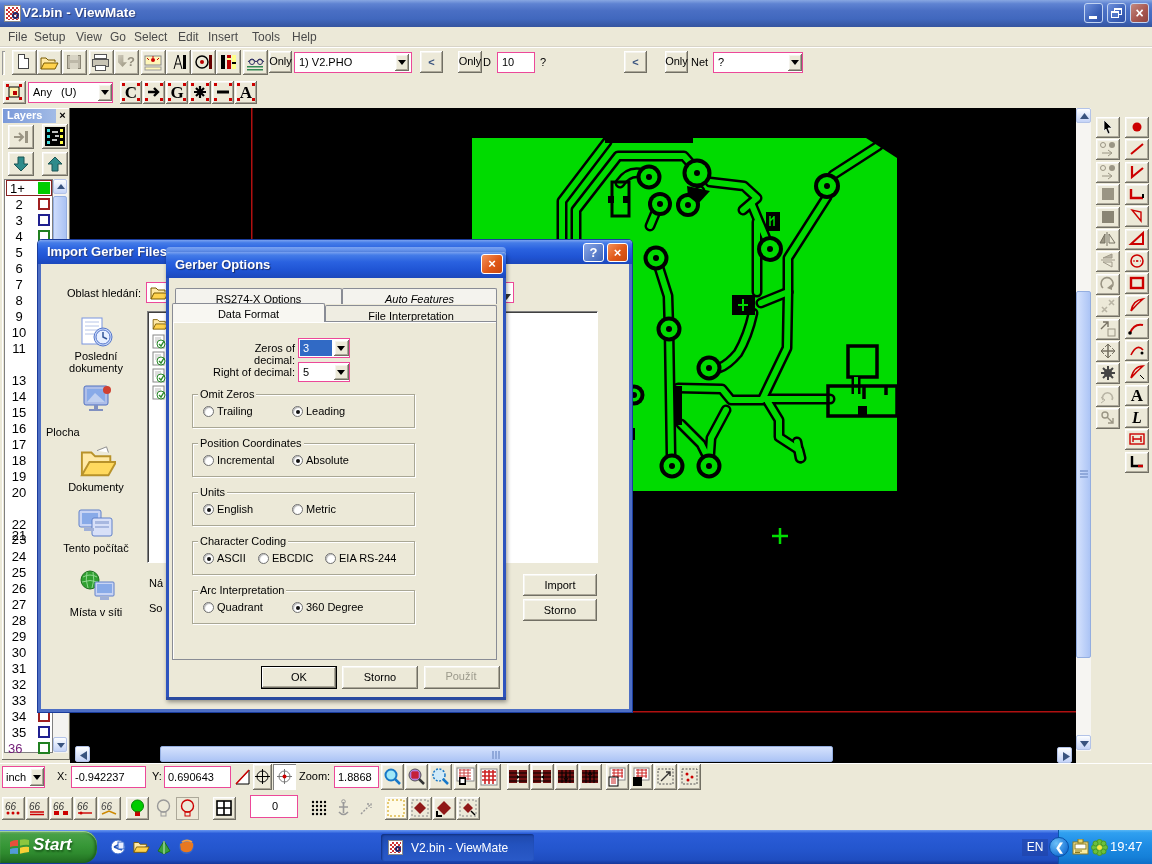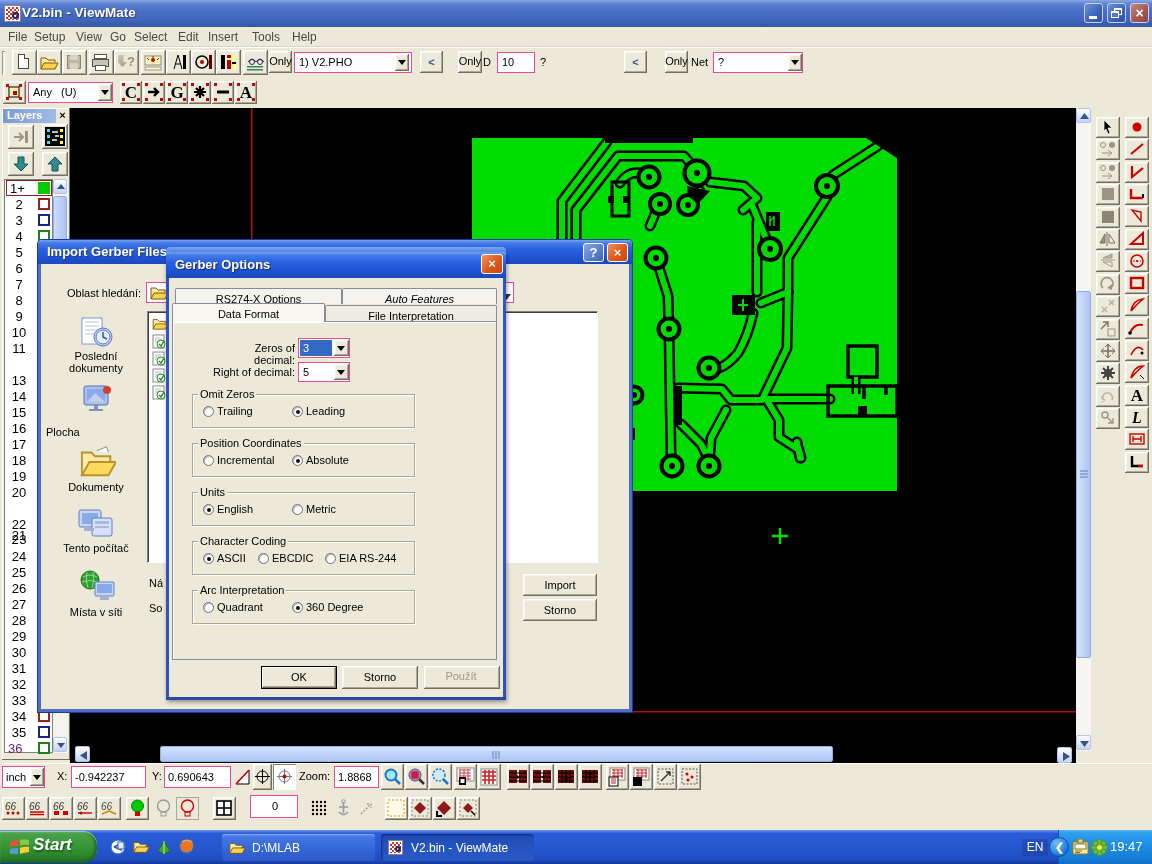--- a/index.html
+++ b/index.html
@@ -1101,27 +1101,20 @@
   <svg class="abs" style="left:156px;top:9px;" width="16" height="16">
       <path d="M2 12 L8 2 L14 12 L8 15 Z" fill="#3AA03A" stroke="#1C701C"></path>
       <path d="M8 2 L8 15" stroke="#C8E8C8"></path>
     </svg>
   <svg class="abs" style="left:178px;top:8px;" width="17" height="17">
       <circle cx="8.5" cy="8.5" r="7.5" fill="#3366CC"></circle>
       <path d="M2 6 Q8 2 15 5 Q16 9 13 13 Q7 16 3 12 Z" fill="#E87820"></path>
       <path d="M4 4 Q9 1 14 4" stroke="#F8A040" fill="none" stroke-width="2"></path>
     </svg>
 
-  <div class="abs" style="left:222px;top:4px;width:153px;height:27px;border-radius:3px;background:linear-gradient(180deg,#5A8AEE 0%,#4376E4 12%,#3365D8 60%,#2C58C8 100%);box-shadow:inset 0 1px 0 #7FA6F2;">
-    <svg class="abs" style="left:7px;top:6px;" width="17" height="15" viewBox="0 0 19 15">
-        <path d="M1 14 L1 3 L6 3 L8 5 L15 5 L15 7" fill="#FFE9A6" stroke="#7a5a00"></path>
-        <path d="M1 14 L4 8 L18 8 L15 14 Z" fill="#FFD24D" stroke="#7a5a00"></path>
-      </svg>
-    <div class="abs" style="left:30px;top:7px;font-size:12px;color:#fff;">D:\MLAB</div>
-  </div>
   <div class="abs" style="left:381px;top:4px;width:153px;height:27px;border-radius:3px;background:linear-gradient(180deg,#1E48AC 0%,#2352BE 40%,#2A5AC8 100%);box-shadow:inset 1px 1px 2px #12307C;">
     <div class="abs" style="left:7px;top:6px;width:15px;height:15px;background:#fff;border:1px solid #888;">
       <div class="abs" style="left:1px;top:1px;width:11px;height:11px;background:repeating-conic-gradient(#c33 0 25%, #fff 0 50%) 0 0/4px 4px;"></div>
       <div class="abs" style="left:6px;top:5px;width:6px;height:6px;border:2px solid #226;border-radius:50%;"></div>
     </div>
     <div class="abs" style="left:30px;top:7px;font-size:12px;color:#fff;white-space:nowrap;">V2.bin - ViewMate</div>
   </div>
 
   <div class="abs" style="left:1058px;top:0;width:94px;height:34px;background:linear-gradient(180deg,#58B6F4 0%,#30A0F0 8%,#1E8CE4 45%,#1580D8 80%,#0F6EC8 100%);border-left:1px solid #0A58AA;"></div>
   <div class="abs" style="left:1022px;top:9px;width:26px;height:17px;background:rgba(30,60,150,0.45);color:#fff;font-size:12px;text-align:center;line-height:17px;">EN</div>

